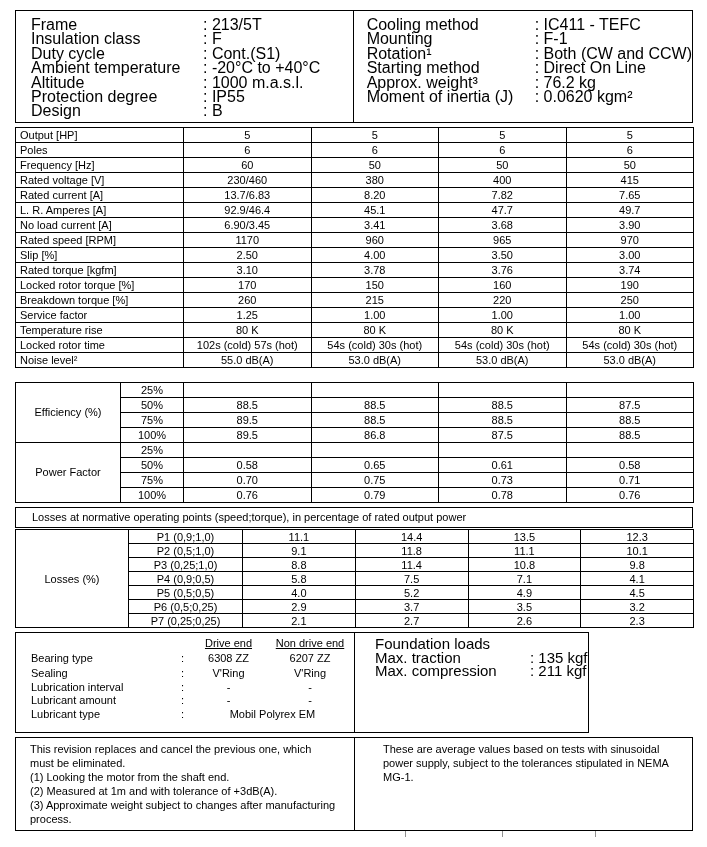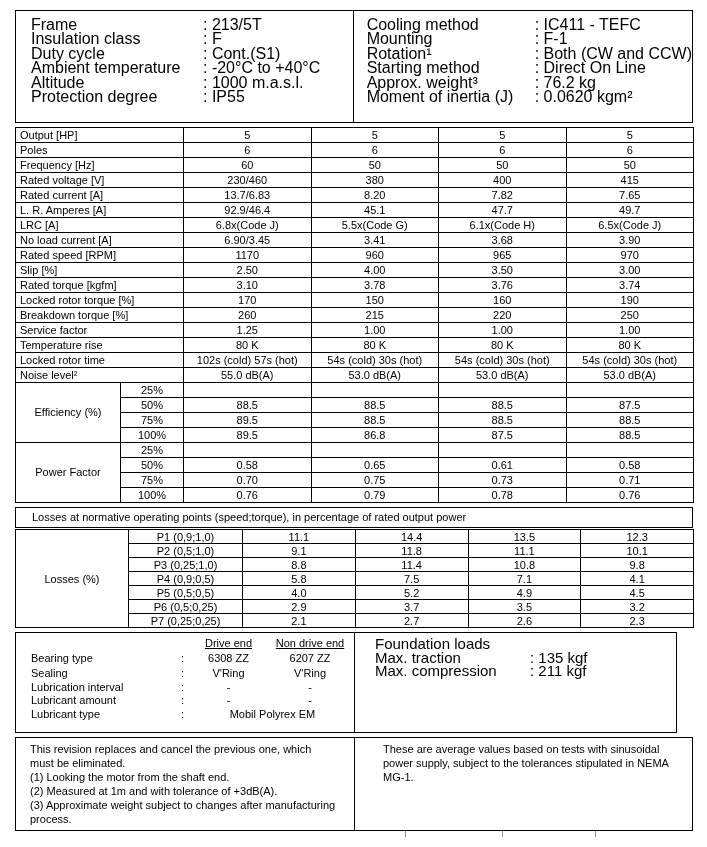--- a/index.html
+++ b/index.html
@@ -26,21 +26,21 @@
   #main-table td{height:14px;line-height:13px;}
   #load-table{top:382px;width:678px;}
   #load-table td{height:14px;line-height:13px;}
   #losses-table{top:529px;width:678px;}
   #losses-table td{height:13px;line-height:12px;}
 
   .caption-box{left:15px;top:507px;width:678px;height:21px;
                font-size:11px;line-height:19px;padding-left:16px;}
 
   
-  .bearbox{left:15px;top:632px;width:662px;height:101px;display:flex;}
+  .bearbox{left:15px;top:632px;width:574px;height:101px;display:flex;}
   .bear-left{width:338px;box-sizing:border-box;padding:4px 0 0 15px;}
   .bear-right{flex:1;border-left:1px solid #000;box-sizing:border-box;padding:4px 0 0 12px;}
   .brow{display:flex;height:13.6px;line-height:13.6px;font-size:11px;}
   .brow.hdr{margin-bottom:1px;}
   .brow.gap{margin-top:2px;}
   .blabel{flex:0 0 150px;}
   .bcolon{flex:0 0 10px;}
   .bde{flex:0 0 75px;text-align:center;}
   .bnde{flex:0 0 88px;text-align:center;}
   .bspan{flex:0 0 163px;text-align:center;}
@@ -81,20 +81,24 @@
           <span class="kvvalue">: -20°C to +40°C</span>
         </div>
         <div class="kvrow">
           <span class="kvlabel">Altitude</span>
           <span class="kvvalue">: 1000 m.a.s.l.</span>
         </div>
         <div class="kvrow">
           <span class="kvlabel">Protection degree</span>
           <span class="kvvalue">: IP55</span>
         </div>
+        <div class="kvrow">
+          <span class="kvlabel">Design</span>
+          <span class="kvvalue">: B</span>
+        </div>
       </div>
     <div class="top-half right">
         <div class="kvrow">
           <span class="kvlabel">Cooling method</span>
           <span class="kvvalue">: IC411 - TEFC</span>
         </div>
         <div class="kvrow">
           <span class="kvlabel">Mounting</span>
           <span class="kvvalue">: F-1</span>
         </div>
@@ -160,27 +164,20 @@
           <td class="val">8.20</td>
           <td class="val">7.82</td>
           <td class="val">7.65</td>
         </tr>
         <tr>
           <td class="lbl">L. R. Amperes [A]</td>
           <td class="val">92.9/46.4</td>
           <td class="val">45.1</td>
           <td class="val">47.7</td>
           <td class="val">49.7</td>
-        </tr>
-        <tr>
-          <td class="lbl">LRC [A]</td>
-          <td class="val">6.8x(Code J)</td>
-          <td class="val">5.5x(Code G)</td>
-          <td class="val">6.1x(Code H)</td>
-          <td class="val">6.5x(Code J)</td>
         </tr>
         <tr>
           <td class="lbl">No load current [A]</td>
           <td class="val">6.90/3.45</td>
           <td class="val">3.41</td>
           <td class="val">3.68</td>
           <td class="val">3.90</td>
         </tr>
         <tr>
           <td class="lbl">Rated speed [RPM]</td>

